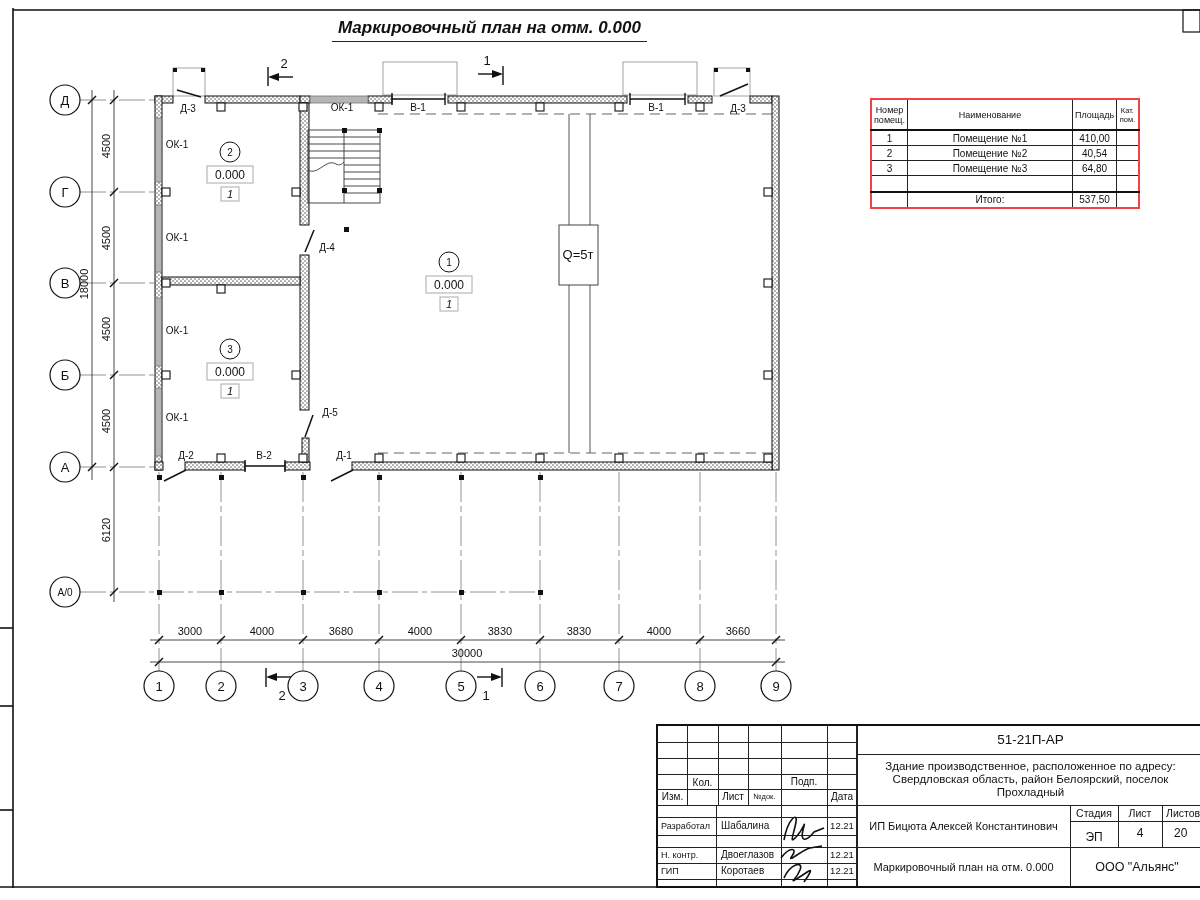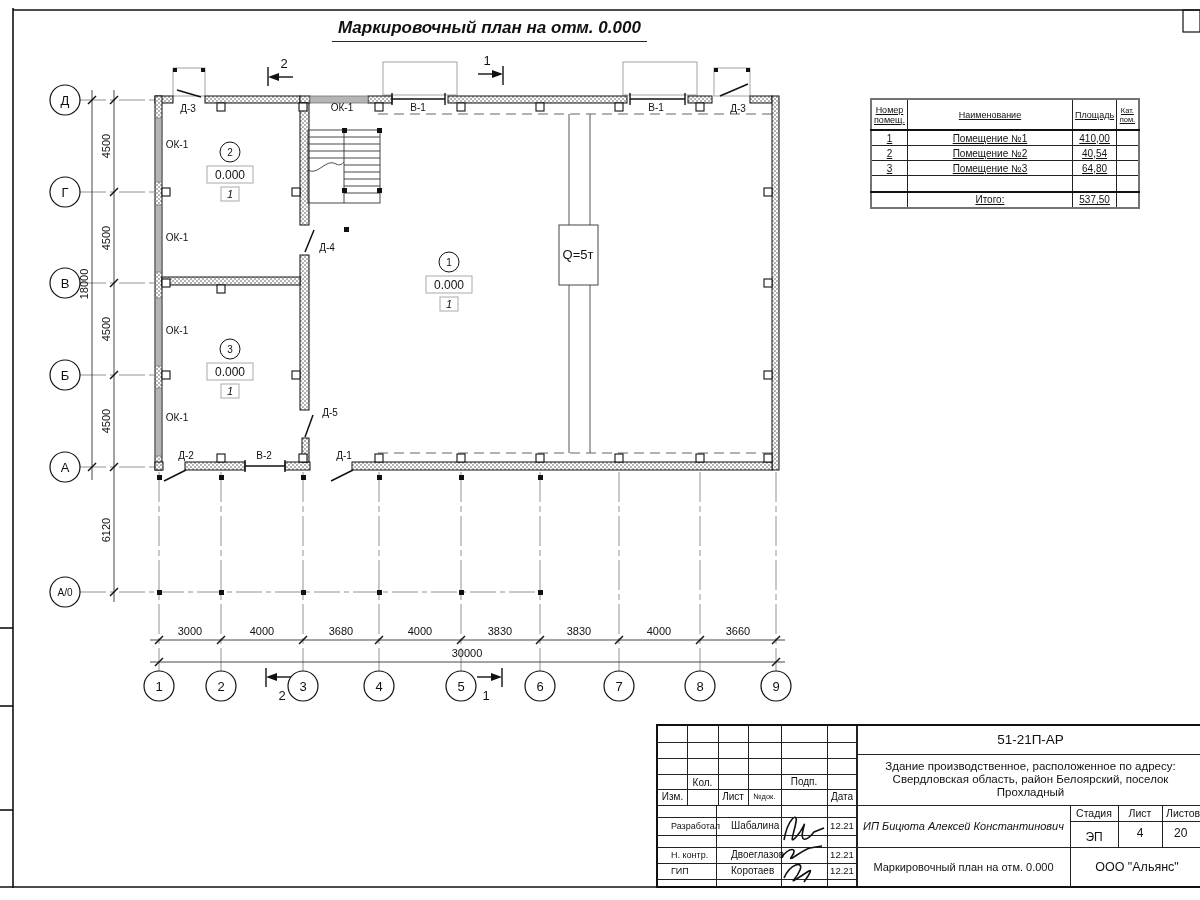--- a/index.html
+++ b/index.html
@@ -11,35 +11,35 @@
   
   .main-title{left:332px;top:18px;font-size:17px;font-style:italic;font-weight:bold;
               border-bottom:1.6px solid #222;padding:0 6px 3px 6px;white-space:nowrap;}
   
   .expl-title{left:851px;top:56px;font-size:14.5px;font-style:italic;font-weight:bold;
               border-bottom:1.4px solid #222;padding-bottom:2px;white-space:nowrap;}
   table.expl{position:absolute;left:870px;top:98px;border-collapse:collapse;
              table-layout:fixed;font-size:10px;}
   table.expl th, table.expl td{border:1px solid #222;padding:0 2px;overflow:hidden;
              text-align:center;font-weight:normal;}
-  table.expl{border:2px solid #737373;text-decoration:underline;}
+  table.expl{border:2px solid #ef4444;}
   table.expl th{font-size:9px;height:29px;}
   table.expl thead tr{border-bottom:2px solid #111;}
   table.expl td{height:14px;}
   td.cl{text-align:left;}
   tr.total td{border-top:2px solid #111;}
   td.tr{text-align:right;padding-right:4px;}
   
   .stamp{left:656px;top:724px;width:546px;height:164px;border:2px solid #111;
          box-sizing:border-box;background:#fff;}
   .stamp .ln{position:absolute;background:#222;}
   .stamp .cell{position:absolute;display:flex;align-items:center;justify-content:center;
                text-align:center;overflow:hidden;line-height:1.15;}
-  .stamp .left{justify-content:flex-start;text-align:left;padding-left:3px;margin-left:10px;}
-  .it{font-style:italic;}
+  .stamp .left{justify-content:flex-start;text-align:left;padding-left:3px;}
+  .it{}
 </style>
 </head>
 <body>
 <div class="sheet">
 
 <svg class="abs" width="1200" height="900" viewBox="0 0 1200 900" style="left:0;top:0;">
   <defs>
     <pattern id="stip" width="4" height="4" patternUnits="userSpaceOnUse">
       <rect width="4" height="4" fill="#fdfdfd"></rect>
       <circle cx="1" cy="1" r="0.7" fill="#333"></circle>

